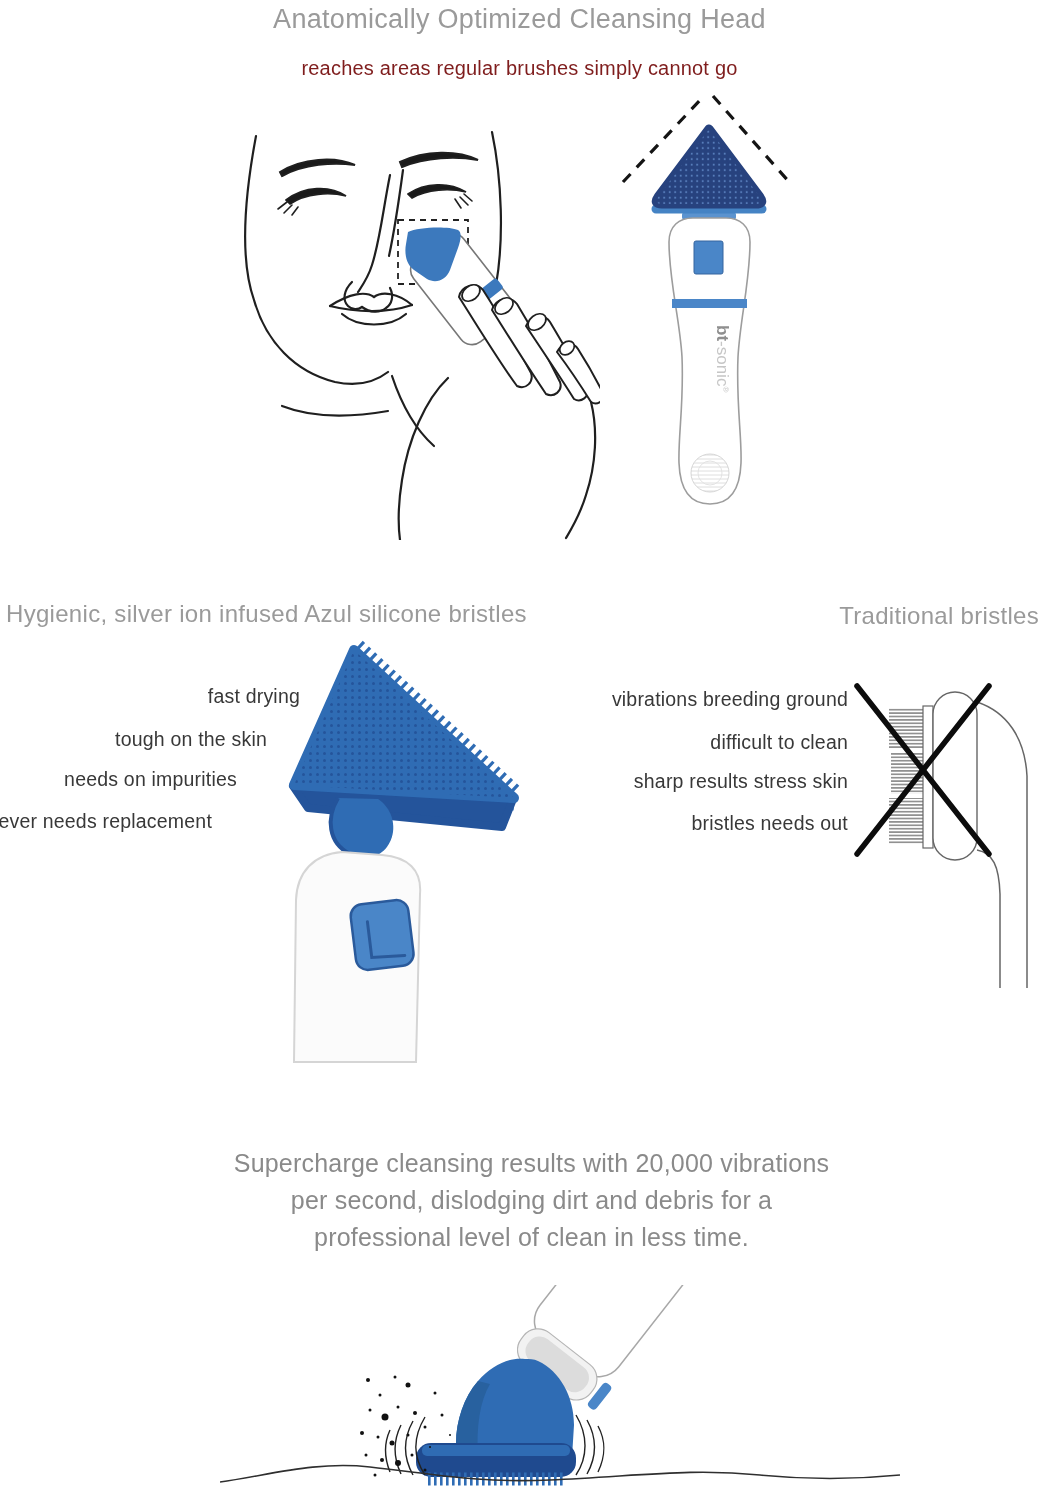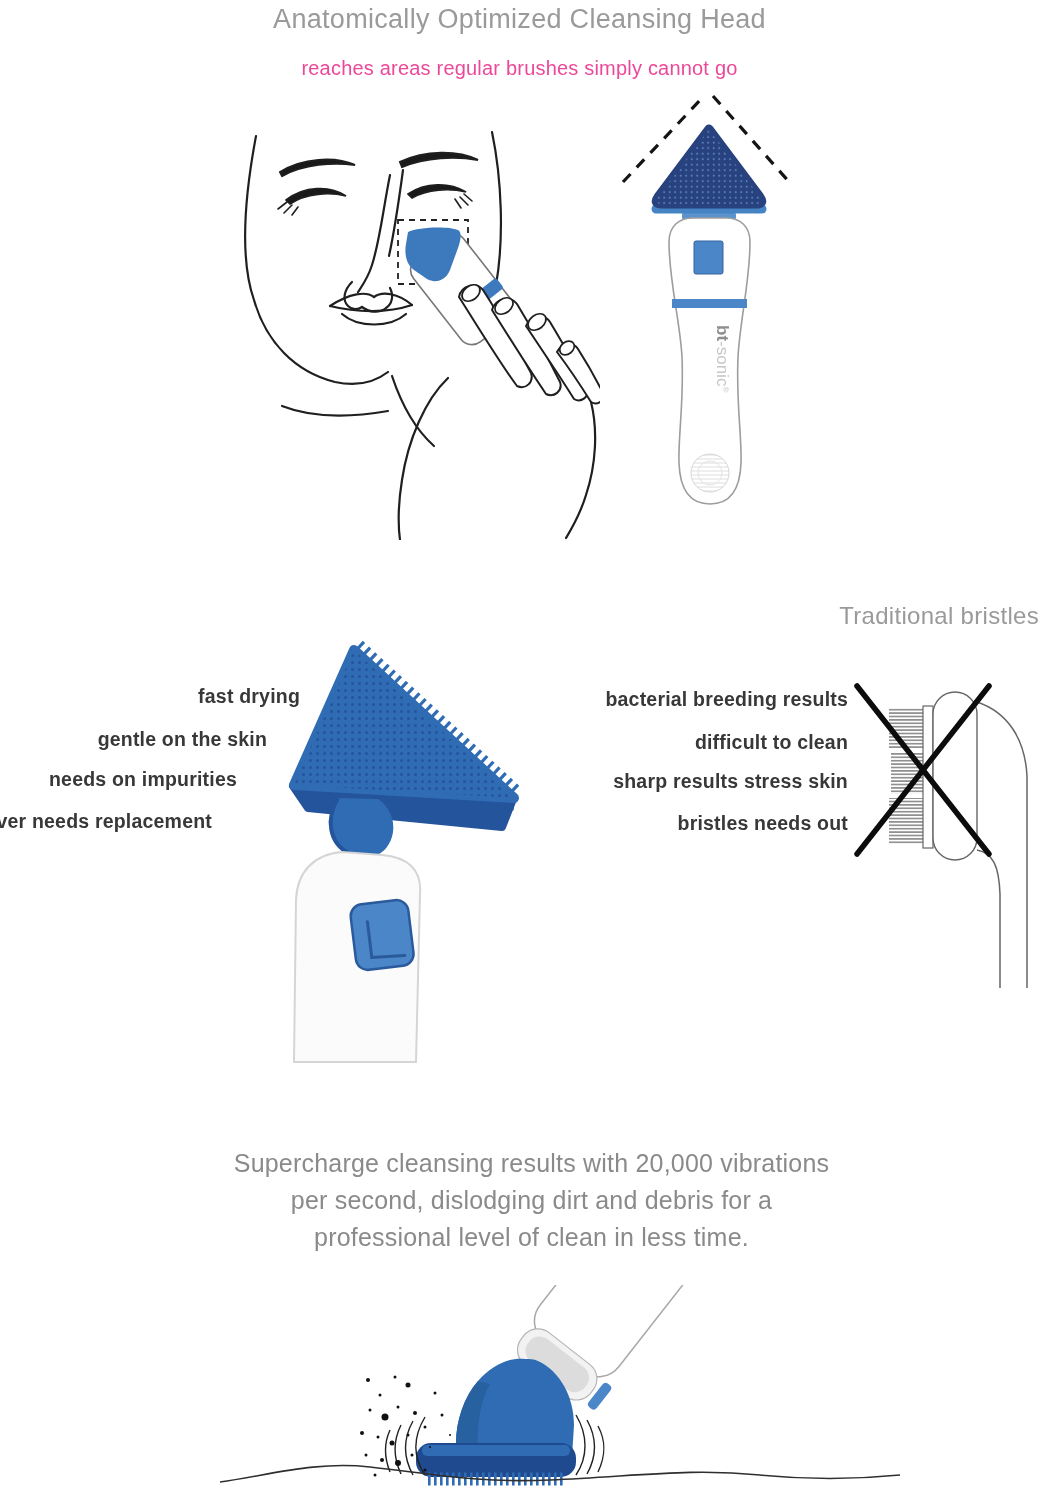--- a/index.html
+++ b/index.html
@@ -7,26 +7,26 @@
     position:relative;width:1039px;height:1500px;background:#ffffff;
     font-family:"Liberation Sans", sans-serif;overflow:hidden;
   }
   .abs{position:absolute;}
   .title{
     color:#9a9a9a;font-weight:300;letter-spacing:.3px;white-space:nowrap;
   }
   .title-main{top:4px;left:0;width:100%;text-align:center;font-size:27px;}
   .subtitle{
     top:57px;left:0;width:100%;text-align:center;font-size:20px;
-    color:#ec4899;font-weight:300;letter-spacing:.2px;
+    color:#7f1d1d;font-weight:300;letter-spacing:.2px;
   }
   .title-azul{top:600px;left:6px;font-size:24px;}
   .title-trad{top:602px;left:700px;width:339px;text-align:right;font-size:24px;}
   .lbl{
-    position:absolute;font-size:19.5px;color:#383838;font-weight:700;
+    position:absolute;font-size:19.5px;color:#383838;font-weight:400;
     white-space:nowrap;letter-spacing:.2px;
   }
   .lbl-r{text-align:right;}
   .para{
     top:1145px;left:0;width:100%;text-align:center;font-size:25px;
     line-height:37px;color:#8a8a8a;font-weight:300;letter-spacing:.2px;
     transform:translateX(12px);
   }
   svg{display:block;}
 </style>
@@ -129,28 +129,29 @@
     <text transform="rotate(90 127 240)" x="127" y="240" font-size="17" font-family="Liberation Sans, sans-serif">
       <tspan font-weight="bold" fill="#8f8f8f">bt</tspan><tspan fill="#c6c6c6">-sonic</tspan><tspan font-size="8" dy="-6" fill="#c6c6c6">®</tspan>
     </text>
 
     <g>
       <circle cx="120" cy="388" r="19" fill="url(#hlines)" stroke="#d5d5d5" stroke-width="1"></circle>
       <circle cx="120" cy="388" r="12" fill="none" stroke="#e3e3e3" stroke-width="1"></circle>
     </g>
   </svg>
 
+  <div class="abs title title-azul">Hygienic, silver ion infused Azul silicone bristles</div>
   <div class="abs title title-trad">Traditional bristles</div>
 
   <div class="lbl lbl-r" style="right:739px;top:685px">fast drying</div>
-  <div class="lbl lbl-r" style="right:772px;top:728px">gentle on the skin</div>
+  <div class="lbl lbl-r" style="right:772px;top:728px">tough on the skin</div>
   <div class="lbl lbl-r" style="right:802px;top:768px">needs on impurities</div>
   <div class="lbl lbl-r" style="right:827px;top:810px">never needs replacement</div>
 
-  <div class="lbl lbl-r" style="right:191px;top:688px">bacterial breeding results</div>
+  <div class="lbl lbl-r" style="right:191px;top:688px">vibrations breeding ground</div>
   <div class="lbl lbl-r" style="right:191px;top:731px">difficult to clean</div>
   <div class="lbl lbl-r" style="right:191px;top:770px">sharp results stress skin</div>
   <div class="lbl lbl-r" style="right:191px;top:812px">bristles needs out</div>
 
   <svg class="abs" style="left:230px;top:638px" width="330" height="425" viewBox="0 0 330 425">
     <defs>
       <pattern id="dotsBig" width="7" height="7" patternUnits="userSpaceOnUse">
         <circle cx="3.5" cy="3.5" r="1.5" fill="#24549b"></circle>
       </pattern>
     </defs>

